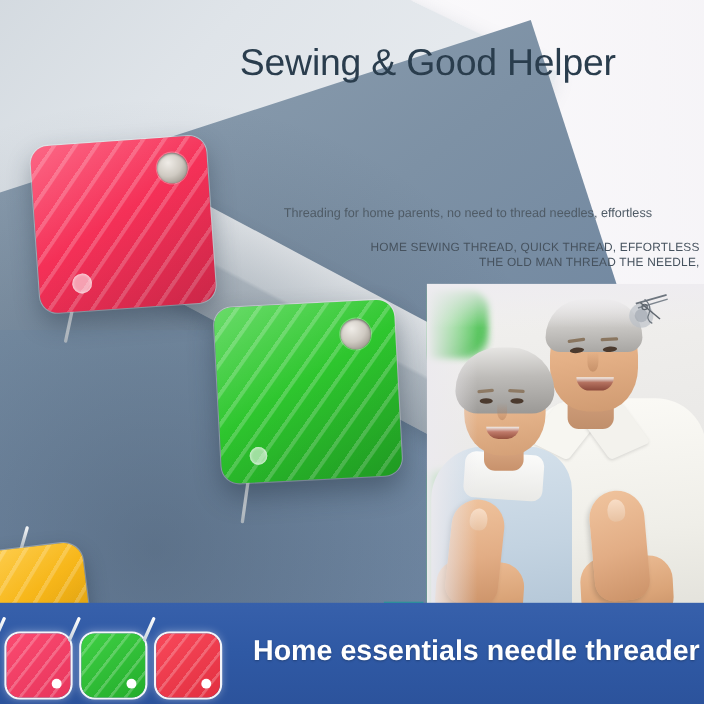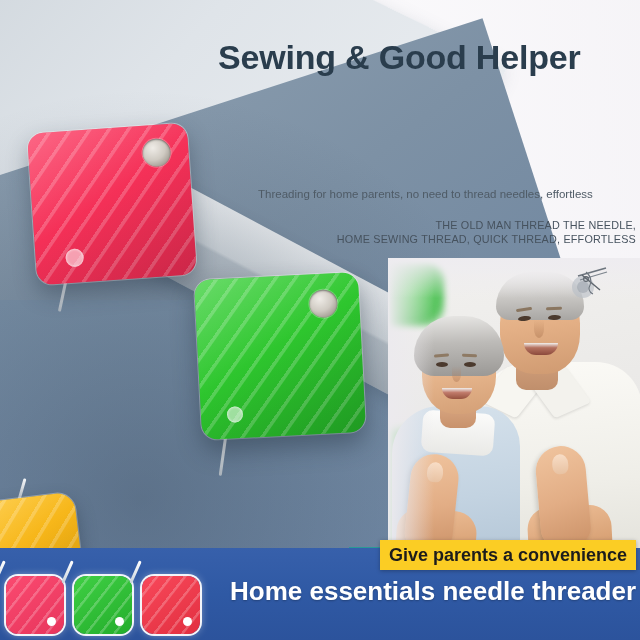--- a/index.html
+++ b/index.html
@@ -155,21 +155,21 @@
   .ph-fade-l{position:absolute;left:0;top:0;width:46px;height:100%;
     background:linear-gradient(90deg,rgba(236,234,238,1) 0%,rgba(236,234,238,0) 100%);}
   .ph-fade-t{position:absolute;left:0;top:0;width:100%;height:40px;
     background:linear-gradient(180deg,rgba(238,236,240,1) 0%,rgba(238,236,240,0) 100%);}
 
   
   #needle-icon{position:absolute;right:28px;top:266px;width:46px;height:40px;}
 
   
   .t-title{position:absolute;left:218px;top:38px;width:412px;
-    font-size:34px;font-weight:bold;color:#2a3d4d;letter-spacing:-.2px;
+    font-size:34px;font-weight:normal;color:#2a3d4d;letter-spacing:-.2px;
     white-space:nowrap;}
   .t-sub{position:absolute;left:232px;top:128px;width:400px;
     font-size:23px;font-weight:bold;color:#2f4354;white-space:nowrap;}
   .t-desc{position:absolute;left:258px;top:188px;width:378px;
     font-size:11.5px;color:#4f5b66;white-space:nowrap;}
   .t-caps{position:absolute;left:310px;top:218px;width:326px;
     font-size:10.8px;color:#46525e;text-align:right;line-height:14px;letter-spacing:.2px;}
 
   
   #banner{position:absolute;left:380px;top:540px;width:256px;height:30px;
@@ -284,22 +284,22 @@
     <path d="M12 10 L40 2" stroke="#6d757e" stroke-width="1.6" fill="none"></path>
     <path d="M14 14 L41 6" stroke="#7d858e" stroke-width="1.2" fill="none"></path>
     <path d="M16 9 L34 24" stroke="#5f666e" stroke-width="1.4" fill="none"></path>
     <path d="M20 6 Q27 12 24 19 Q21 25 27 28" stroke="#6d757e" stroke-width="1.1" fill="none"></path>
     <circle cx="20" cy="13" r="2.4" fill="none" stroke="#5f666e" stroke-width="1.1"></circle>
   </svg>
 
   <div class="t-title">Sewing &amp; Good Helper</div>
   <div class="t-desc">Threading for home parents, no need to thread needles, effortless</div>
   <div class="t-caps">
+    <div>HOME SEWING THREAD, QUICK THREAD, EFFORTLESS</div>
     <div>THE OLD MAN THREAD THE NEEDLE,</div>
-    <div>HOME SEWING THREAD, QUICK THREAD, EFFORTLESS</div>
   </div>
 
   <div id="teal-speck"></div>
 
   <div id="bottombar">
     <div class="bar-title">Home essentials needle threader</div>
 
     <div class="thumbstrip">
       <div class="tcard" style="background:linear-gradient(150deg,#fa4a70,#e8355c);">
         <div class="tneedle"></div>
@@ -312,17 +312,14 @@
         <div class="tdot"></div>
       </div>
       <div class="tcard" style="background:linear-gradient(150deg,#f8485a,#e22f40);">
         <div class="tneedle"></div>
         <div class="tridge"></div>
         <div class="tdot"></div>
       </div>
     </div>
   </div>
 
-  <div id="banner">
-    <span>Give parents a convenience</span>
-  </div>
 
 </div>
 
 </body></html>

